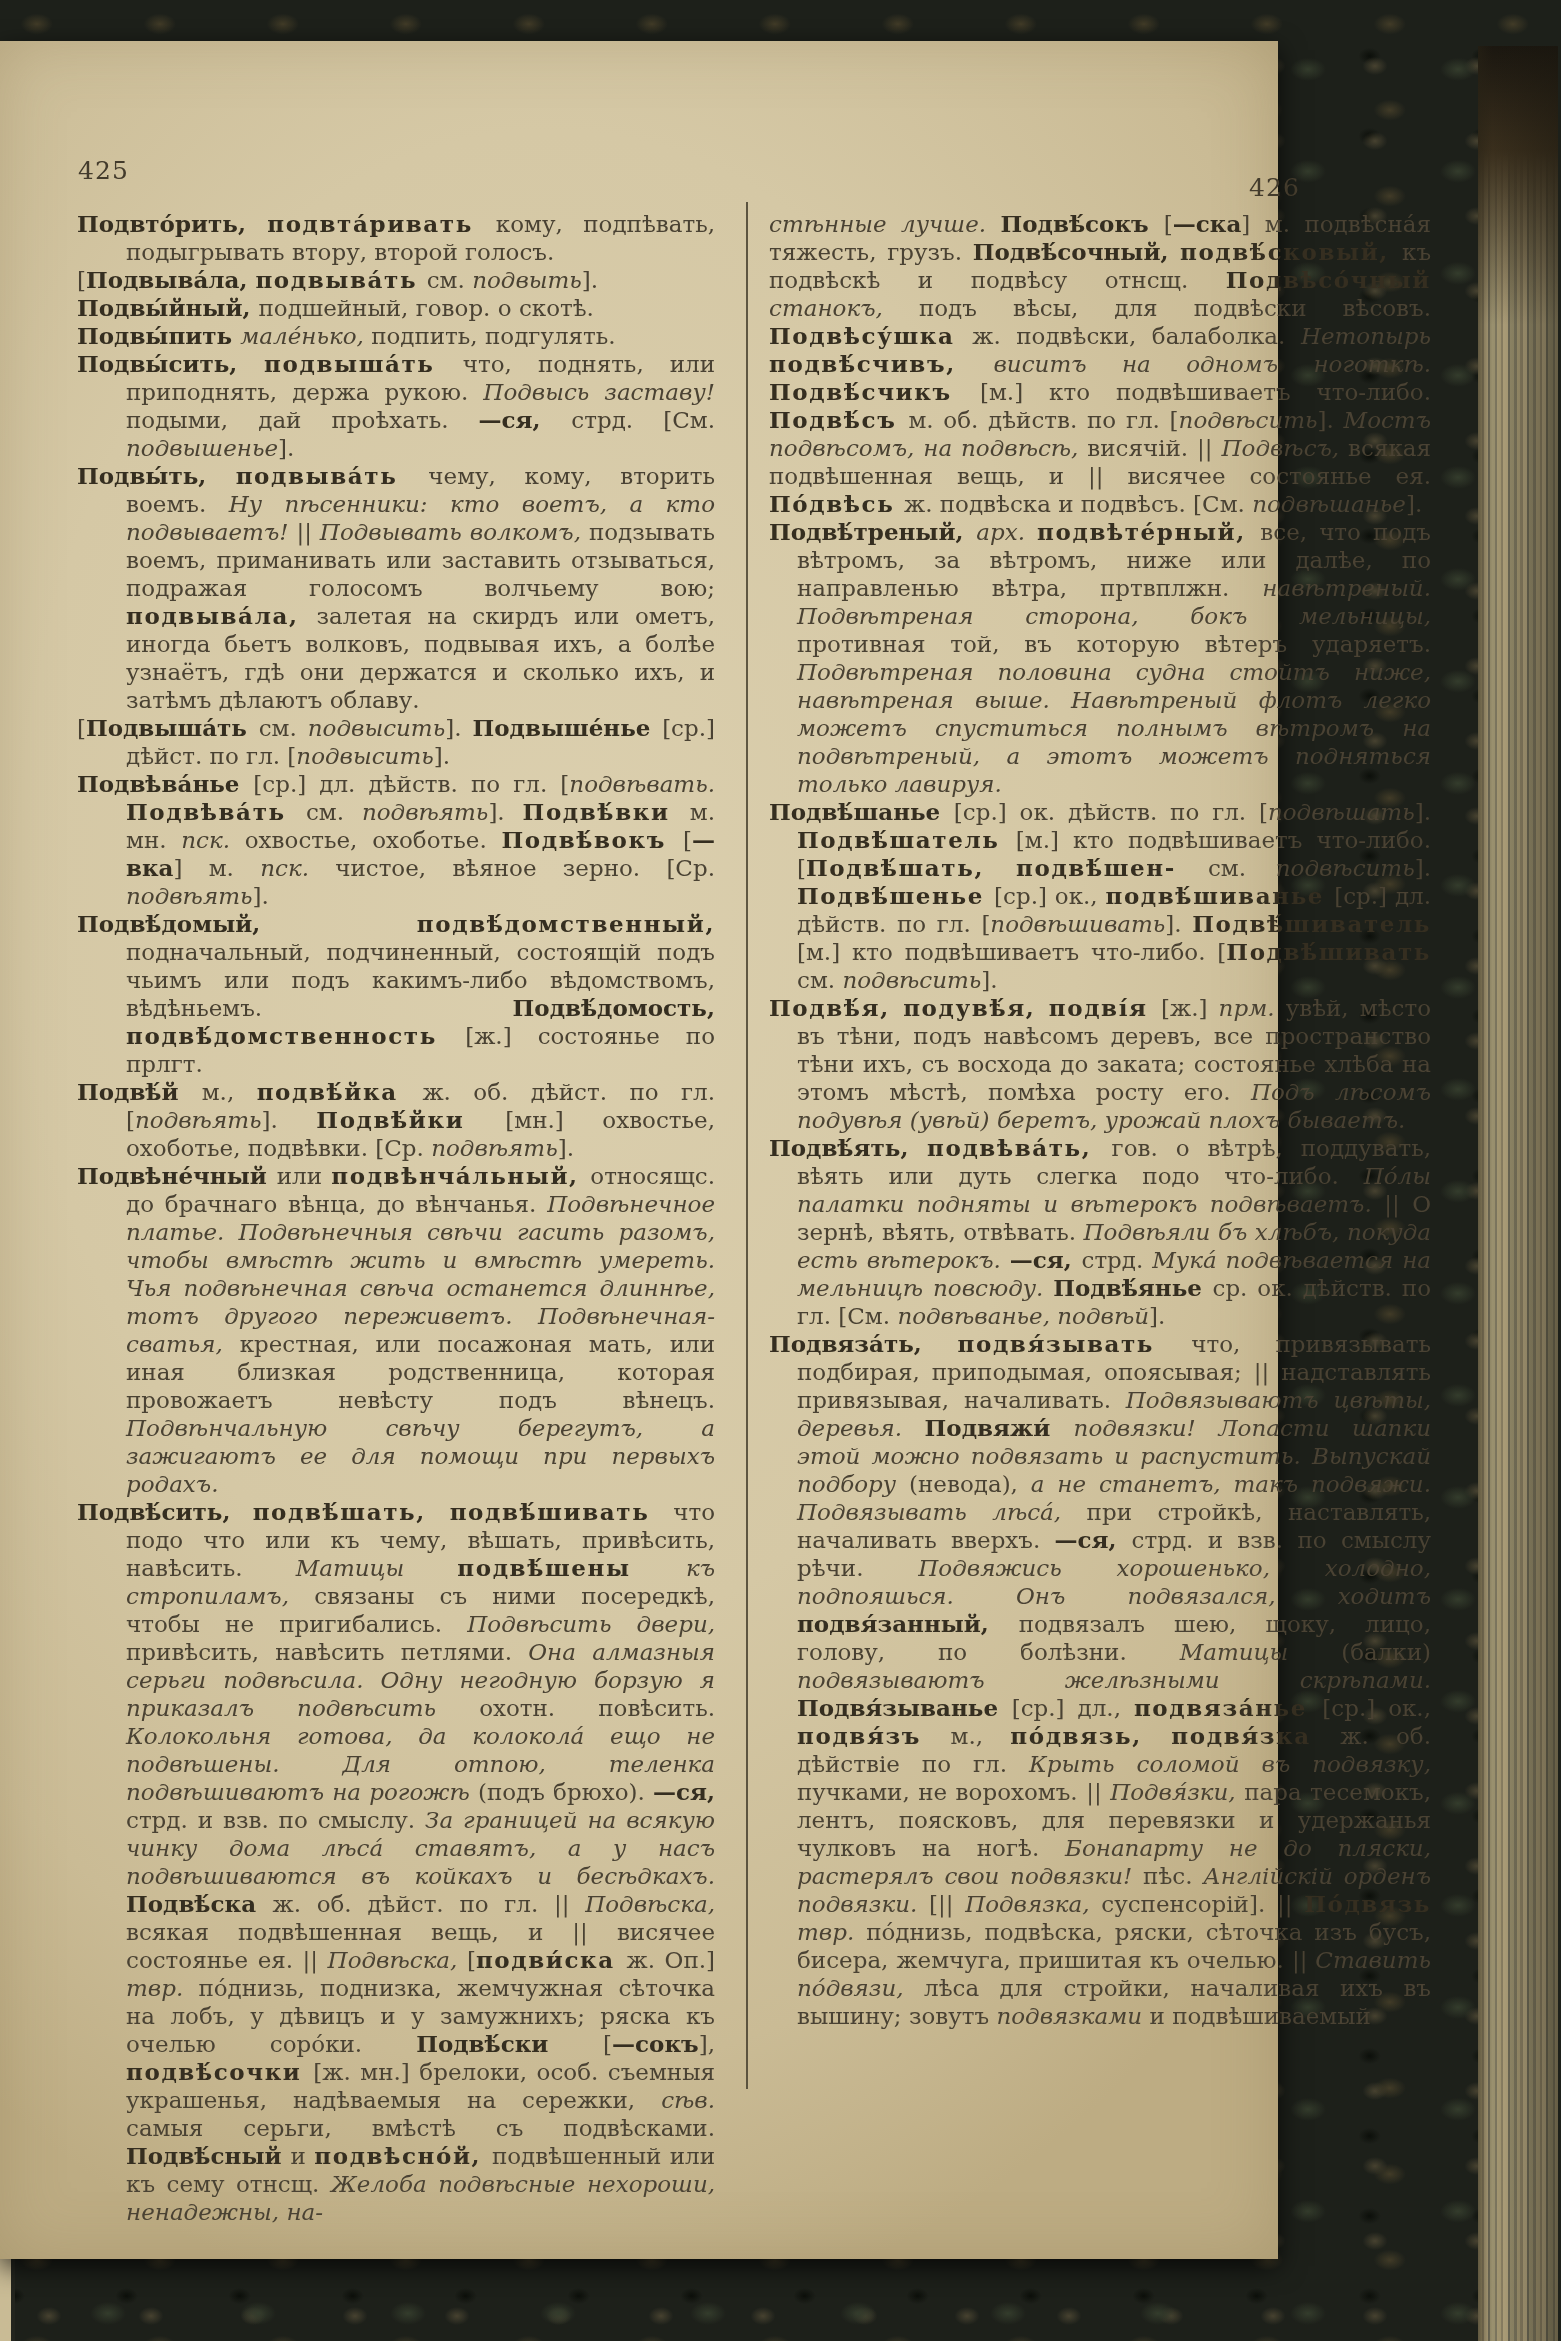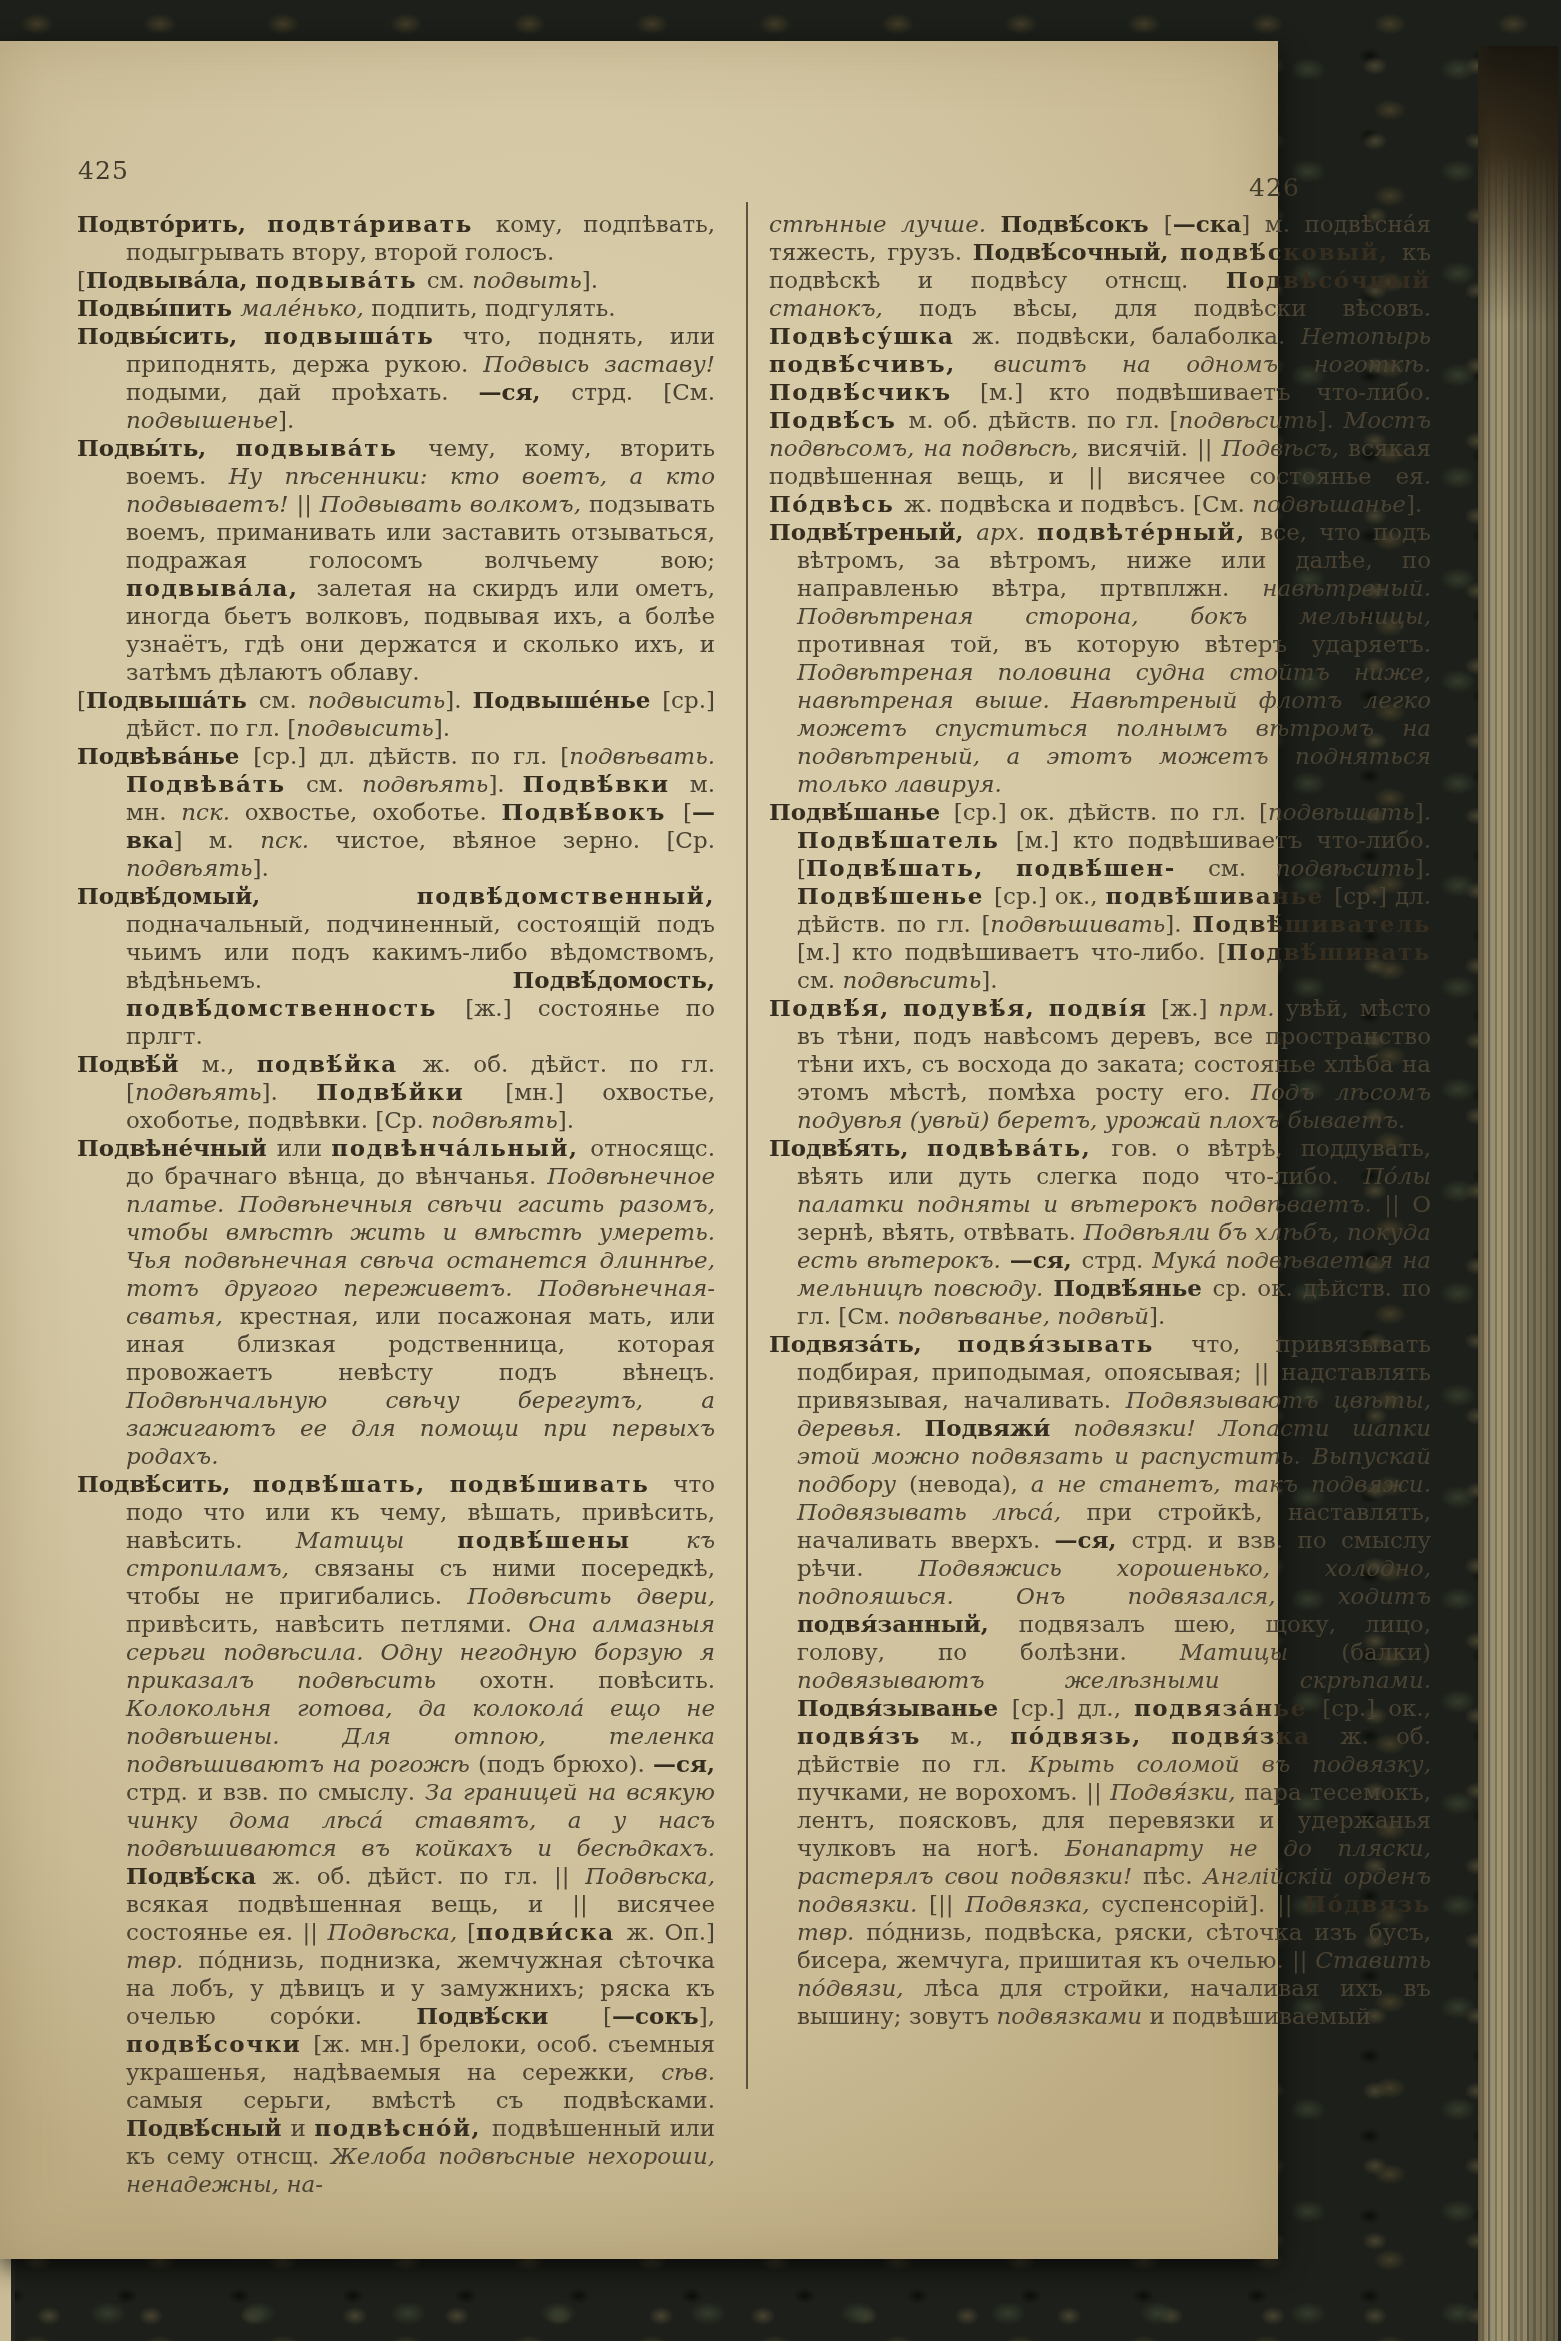--- a/index.html
+++ b/index.html
@@ -78,20 +78,21 @@
 
 <div class="paper">
   <div class="pagenum left">425</div>
   <div class="pagenum right">426</div>
 
   <div class="divider"></div>
 
   <div class="col col-left" id="col-left">
       <p class="entry"><span class="seg-b">Подвто́рить, </span><span class="seg-bs">подвта́ривать </span><span class="seg-r">кому, подпѣвать, подыгрывать втору, второй голосъ.</span></p>
       <p class="entry"><span class="seg-r">[</span><span class="seg-b">Подвыва́ла, </span><span class="seg-bs">подвыва́ть </span><span class="seg-r">см. </span><span class="seg-i">подвыть</span><span class="seg-r">].</span></p>
+      <p class="entry"><span class="seg-b">Подвы́йный, </span><span class="seg-r">подшейный, говор. о скотѣ.</span></p>
       <p class="entry"><span class="seg-b">Подвы́пить </span><span class="seg-i">мале́нько, </span><span class="seg-r">подпить, подгулять.</span></p>
       <p class="entry"><span class="seg-b">Подвы́сить, </span><span class="seg-bs">подвыша́ть </span><span class="seg-r">что, поднять, или приподнять, держа рукою. </span><span class="seg-i">Подвысь заставу! </span><span class="seg-r">подыми, дай проѣхать. </span><span class="seg-b">—ся, </span><span class="seg-r">стрд. [См. </span><span class="seg-i">подвышенье</span><span class="seg-r">].</span></p>
       <p class="entry"><span class="seg-b">Подвы́ть, </span><span class="seg-bs">подвыва́ть </span><span class="seg-r">чему, кому, вторить воемъ. </span><span class="seg-i">Ну пѣсенники: кто воетъ, а кто подвываетъ! </span><span class="seg-r">|| </span><span class="seg-i">Подвывать волкомъ, </span><span class="seg-r">подзывать воемъ, приманивать или заставить отзываться, подражая голосомъ волчьему вою; </span><span class="seg-bs">подвыва́ла, </span><span class="seg-r">залетая на скирдъ или ометъ, иногда бьетъ волковъ, подвывая ихъ, а болѣе узнаётъ, гдѣ они держатся и сколько ихъ, и затѣмъ дѣлаютъ облаву.</span></p>
       <p class="entry"><span class="seg-r">[</span><span class="seg-b">Подвыша́ть </span><span class="seg-r">см. </span><span class="seg-i">подвысить</span><span class="seg-r">]. </span><span class="seg-b">Подвыше́нье </span><span class="seg-r">[ср.] дѣйст. по гл. [</span><span class="seg-i">подвысить</span><span class="seg-r">].</span></p>
       <p class="entry"><span class="seg-b">Подвѣва́нье </span><span class="seg-r">[ср.] дл. дѣйств. по гл. [</span><span class="seg-i">подвѣвать. </span><span class="seg-bs">Подвѣва́ть </span><span class="seg-r">см. </span><span class="seg-i">подвѣять</span><span class="seg-r">]. </span><span class="seg-bs">Подвѣ́вки </span><span class="seg-r">м. мн. </span><span class="seg-i">пск. </span><span class="seg-r">охвостье, охоботье. </span><span class="seg-bs">Подвѣ́вокъ </span><span class="seg-r">[</span><span class="seg-b">—вка</span><span class="seg-r">] м. </span><span class="seg-i">пск. </span><span class="seg-r">чистое, вѣяное зерно. [Ср. </span><span class="seg-i">подвѣять</span><span class="seg-r">].</span></p>
       <p class="entry"><span class="seg-b">Подвѣ́домый, </span><span class="seg-bs">подвѣ́домственный, </span><span class="seg-r">подначальный, подчиненный, состоящій подъ чьимъ или подъ какимъ-либо вѣдомствомъ, вѣдѣньемъ. </span><span class="seg-b">Подвѣ́домость, </span><span class="seg-bs">подвѣ́домственность </span><span class="seg-r">[ж.] состоянье по прлгт.</span></p>
       <p class="entry"><span class="seg-b">Подвѣ́й </span><span class="seg-r">м., </span><span class="seg-bs">подвѣ́йка </span><span class="seg-r">ж. об. дѣйст. по гл. [</span><span class="seg-i">подвѣять</span><span class="seg-r">]. </span><span class="seg-bs">Подвѣ́йки </span><span class="seg-r">[мн.] охвостье, охоботье, подвѣвки. [Ср. </span><span class="seg-i">подвѣять</span><span class="seg-r">].</span></p>
       <p class="entry"><span class="seg-b">Подвѣне́чный </span><span class="seg-r">или </span><span class="seg-bs">подвѣнча́льный, </span><span class="seg-r">относящс. до брачнаго вѣнца, до вѣнчанья. </span><span class="seg-i">Подвѣнечное платье. Подвѣнечныя свѣчи гасить разомъ, чтобы вмѣстѣ жить и вмѣстѣ умереть. Чья подвѣнечная свѣча останется длиннѣе, тотъ другого переживетъ. Подвѣнечная-сватья, </span><span class="seg-r">крестная, или посажоная мать, или иная близкая родственница, которая провожаетъ невѣсту подъ вѣнецъ. </span><span class="seg-i">Подвѣнчальную свѣчу берегутъ, а зажигаютъ ее для помощи при первыхъ родахъ.</span></p>
       <p class="entry"><span class="seg-b">Подвѣ́сить, </span><span class="seg-bs">подвѣ́шать, подвѣ́шивать </span><span class="seg-r">что подо что или къ чему, вѣшать, привѣсить, навѣсить. </span><span class="seg-i">Матицы </span><span class="seg-bs">подвѣ́шены </span><span class="seg-i">къ стропиламъ, </span><span class="seg-r">связаны съ ними посередкѣ, чтобы не пригибались. </span><span class="seg-i">Подвѣсить двери, </span><span class="seg-r">привѣсить, навѣсить петлями. </span><span class="seg-i">Она алмазныя серьги подвѣсила. Одну негодную борзую я приказалъ подвѣсить </span><span class="seg-r">охотн. повѣсить. </span><span class="seg-i">Колокольня готова, да колокола́ ещо не подвѣшены. Для отпою, теленка подвѣшиваютъ на рогожѣ </span><span class="seg-r">(подъ брюхо). </span><span class="seg-b">—ся, </span><span class="seg-r">стрд. и взв. по смыслу. </span><span class="seg-i">За границей на всякую чинку дома лѣса́ ставятъ, а у насъ подвѣшиваются въ койкахъ и бесѣдкахъ. </span><span class="seg-b">Подвѣ́ска </span><span class="seg-r">ж. об. дѣйст. по гл. || </span><span class="seg-i">Подвѣска, </span><span class="seg-r">всякая подвѣшенная вещь, и || висячее состоянье ея. || </span><span class="seg-i">Подвѣска, </span><span class="seg-r">[</span><span class="seg-bs">подви́ска </span><span class="seg-r">ж. Оп.] </span><span class="seg-i">твр. </span><span class="seg-r">по́днизь, поднизка, жемчужная сѣточка на лобъ, у дѣвицъ и у замужнихъ; ряска къ очелью соро́ки. </span><span class="seg-b">Подвѣ́ски </span><span class="seg-r">[</span><span class="seg-b">—сокъ</span><span class="seg-r">], </span><span class="seg-bs">подвѣ́сочки </span><span class="seg-r">[ж. мн.] брелоки, особ. съемныя украшенья, надѣваемыя на сережки, </span><span class="seg-i">сѣв. </span><span class="seg-r">самыя серьги, вмѣстѣ съ подвѣсками. </span><span class="seg-b">Подвѣ́сный </span><span class="seg-r">и </span><span class="seg-bs">подвѣсно́й, </span><span class="seg-r">подвѣшенный или къ сему отнсщ. </span><span class="seg-i">Желоба подвѣсные нехороши, ненадежны, на-</span></p>
     </div>

